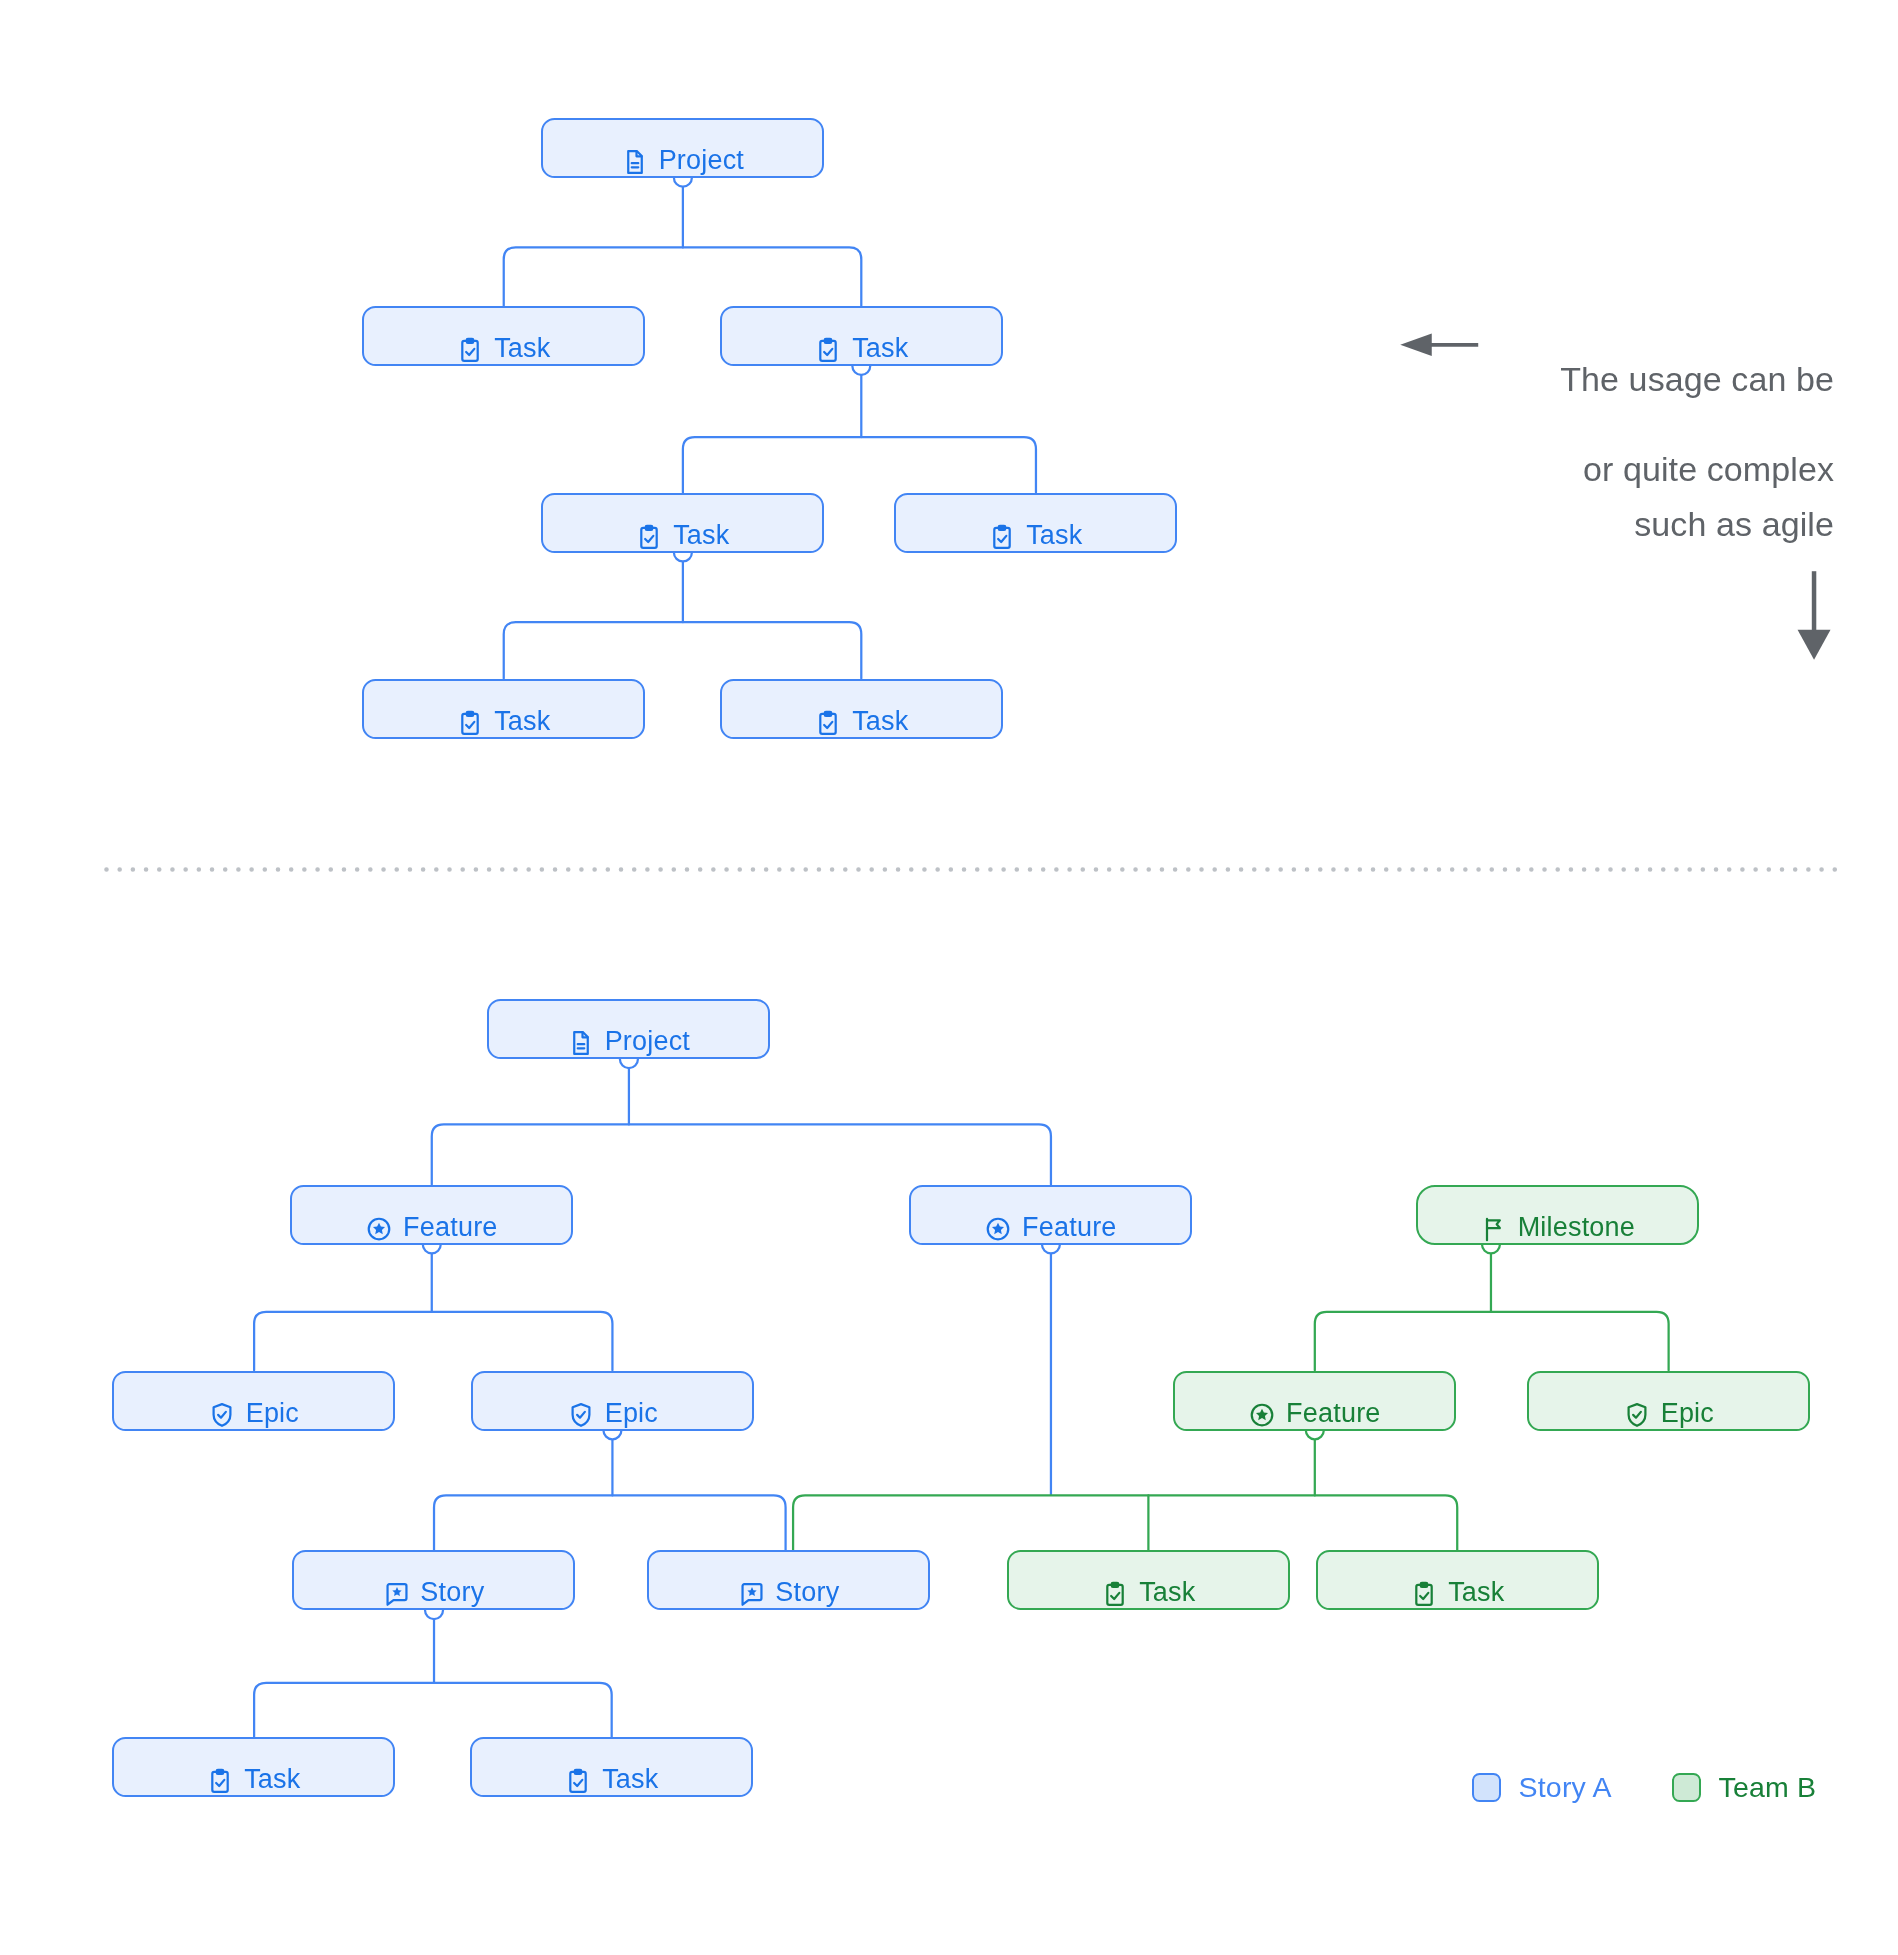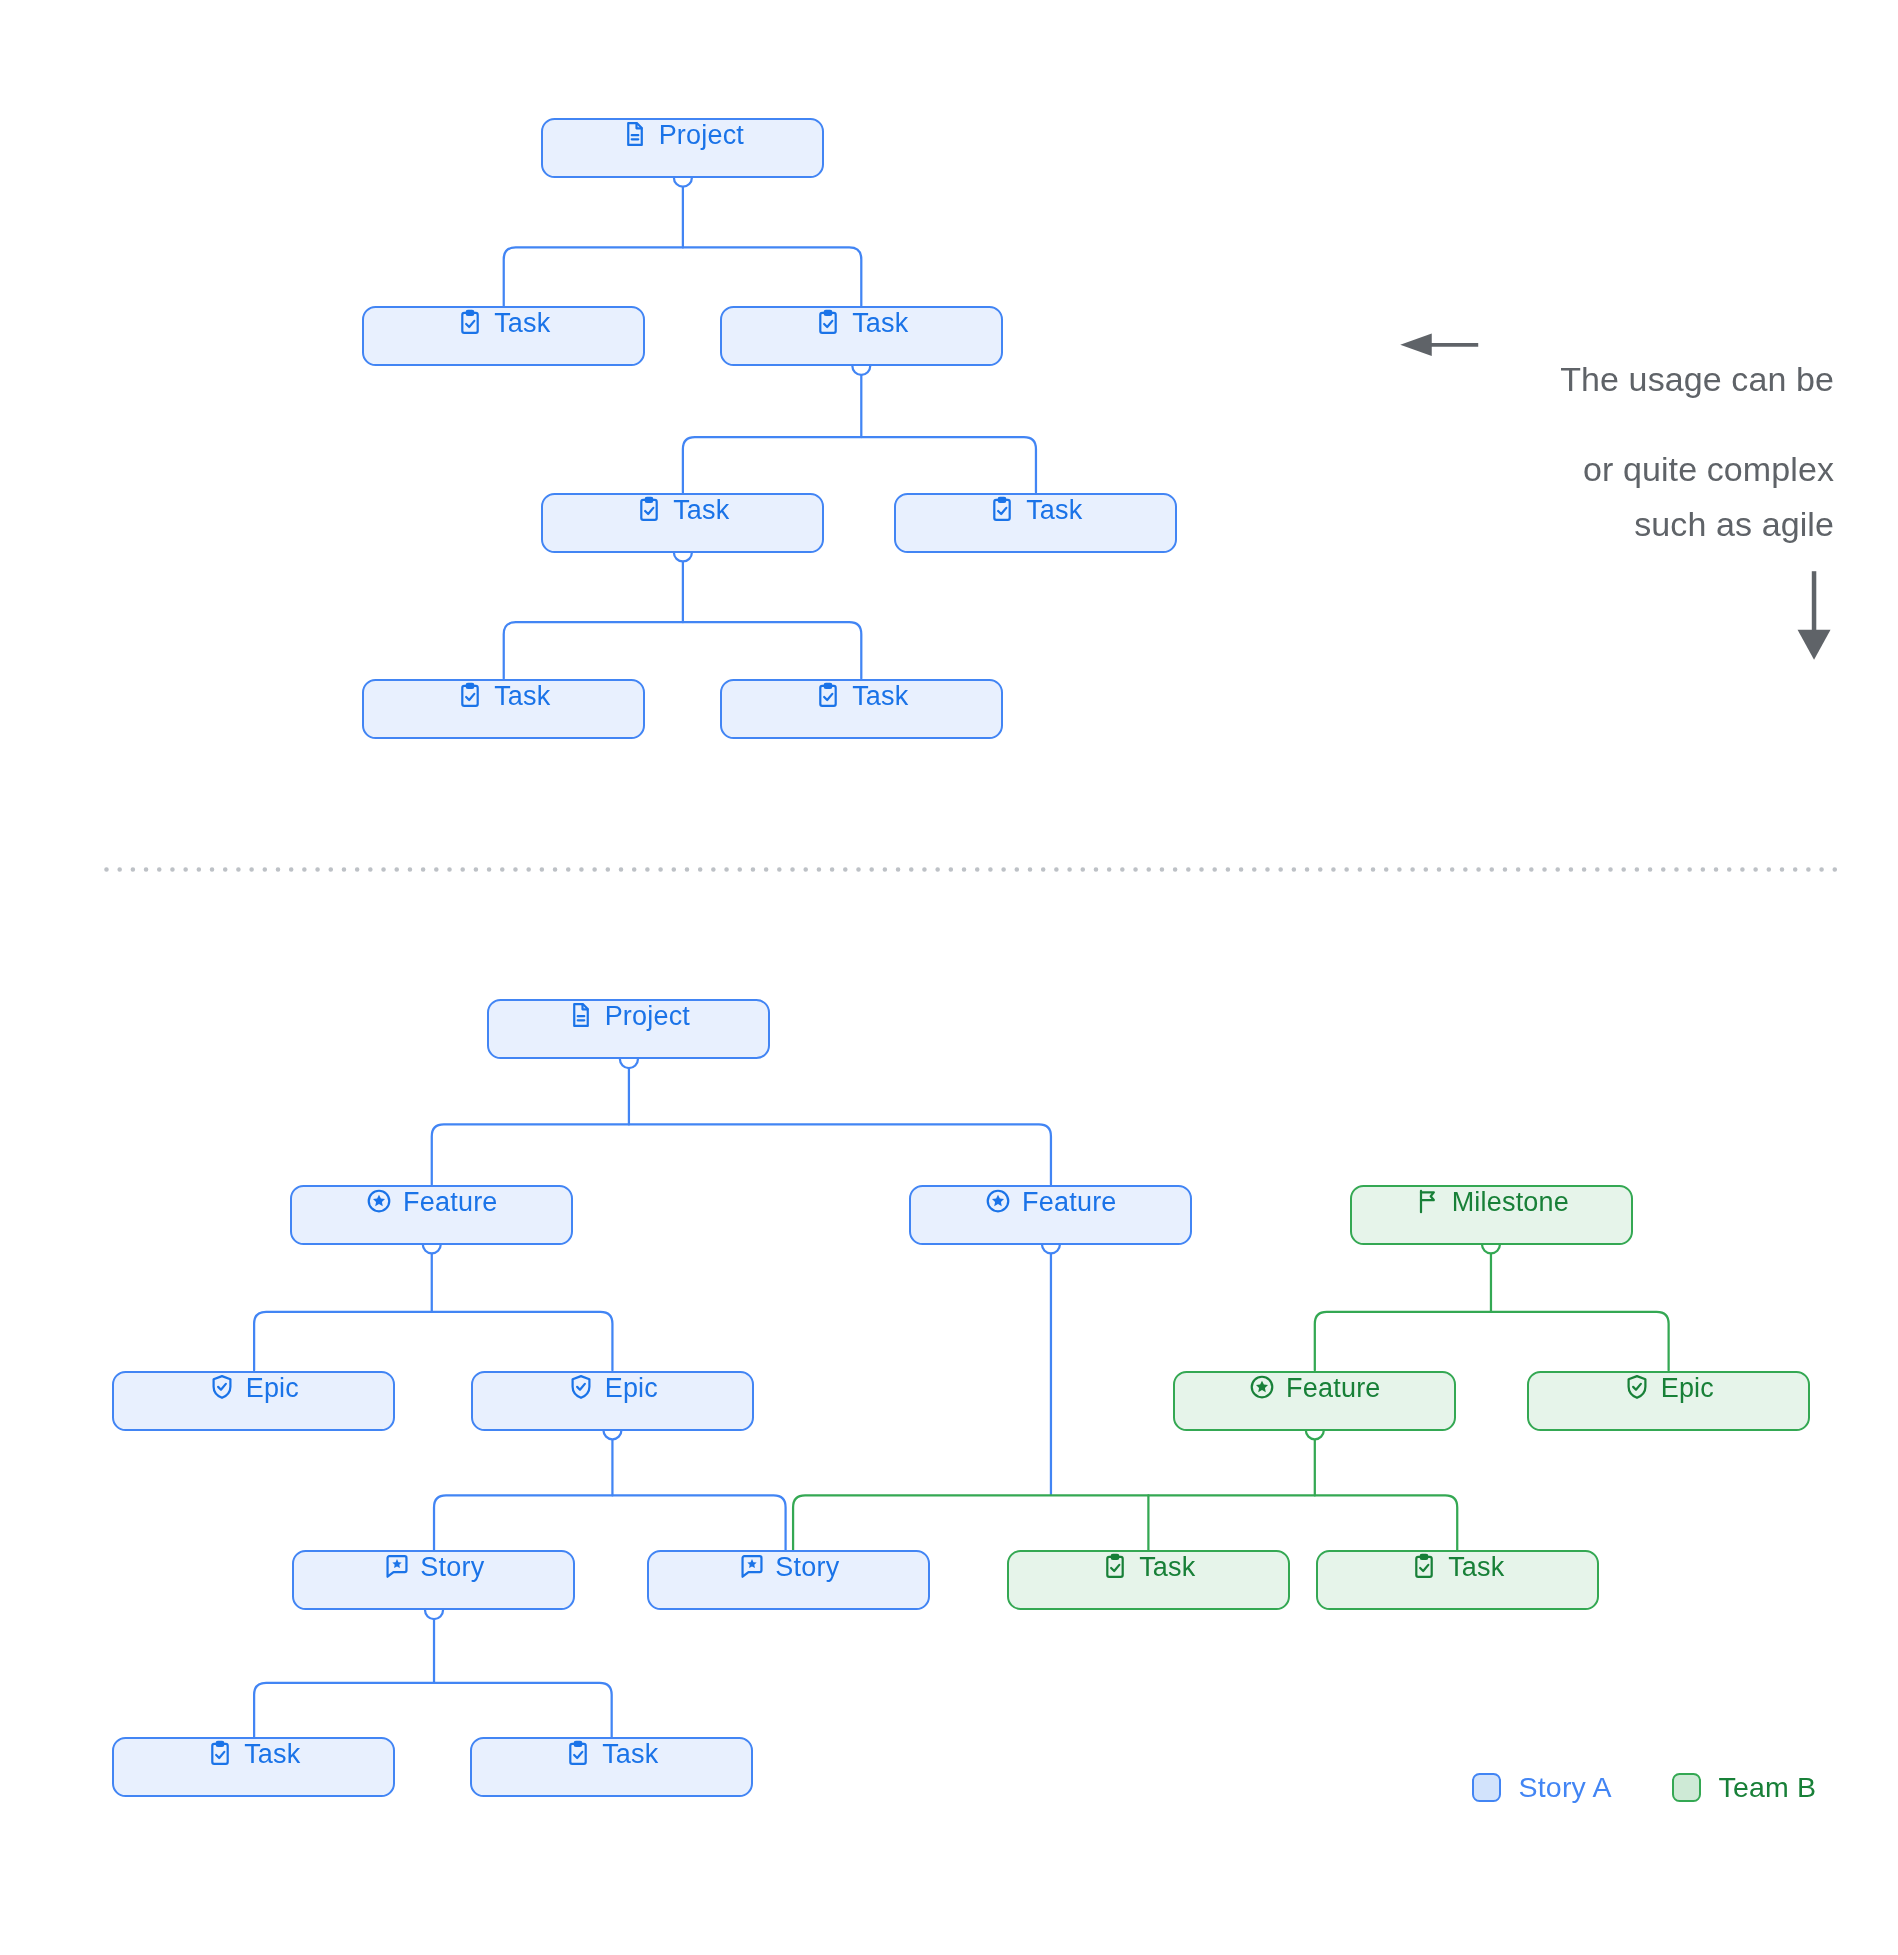--- a/index.html
+++ b/index.html
@@ -4,21 +4,21 @@
 <style>
   html,body{margin:0;padding:0;background:#ffffff;}
   .canvas{
     position:relative;width:1898px;height:1955px;background:#ffffff;overflow:hidden;
     font-family:"Liberation Sans", sans-serif;
   }
   #wires{position:absolute;left:0;top:0;width:1898px;height:1955px;}
   .node{
     position:absolute;width:283px;height:60px;box-sizing:border-box;
     border:2.2px solid;border-radius:13.5px;
-    display:flex;align-items:flex-start;justify-content:center;gap:9.7px;
+    display:flex;align-items:flex-end;justify-content:center;gap:9.7px;
     font-size:27px;font-weight:500;letter-spacing:0.2px;
   }
   .team-a{background:#e8f0fe;border-color:#4285f4;color:#1a73e8;}
   .team-b{background:#e6f4ea;border-color:#34a853;color:#188038;}
   .node .ic{display:flex;align-items:center;}
   .node svg{width:28px;height:28px;display:block;}
   .annot{
     position:absolute;right:64px;text-align:right;color:#5f6368;
     font-size:34px;line-height:55px;font-weight:500;letter-spacing:0.1px;white-space:nowrap;
   }
@@ -184,21 +184,21 @@
       </div>
       <div class="node team-a" style="left: 909px; top: 1185px;">
         <span class="ic">
           <svg viewBox="0 0 24 24" fill="none" stroke="currentColor" stroke-width="1.9">
             <circle cx="12" cy="12" r="8.8"></circle>
             <path fill="currentColor" stroke="none" d="M12 6.6l1.6 3.35 3.55.43-2.62 2.47.7 3.55L12 14.65l-3.23 1.75.7-3.55-2.62-2.47 3.55-.43z"></path>
           </svg>
         </span>
         <span>Feature</span>
       </div>
-      <div class="node team-b" style="left: 1350px; top: 1185px;">
+      <div class="node team-b" style="left: 1416px; top: 1185px; border-radius: 19px;">
         <span class="ic">
           <svg viewBox="0 0 24 24" fill="none" stroke="currentColor" stroke-width="1.9" stroke-linecap="round" stroke-linejoin="round">
             <path d="M6 21.6V3.2"></path>
             <path d="M6 4.6h11l-2.7 3.3 2.7 3.3H6"></path>
           </svg>
         </span>
         <span>Milestone</span>
       </div>
       <div class="node team-a" style="left: 112px; top: 1371px;">
         <span class="ic">

